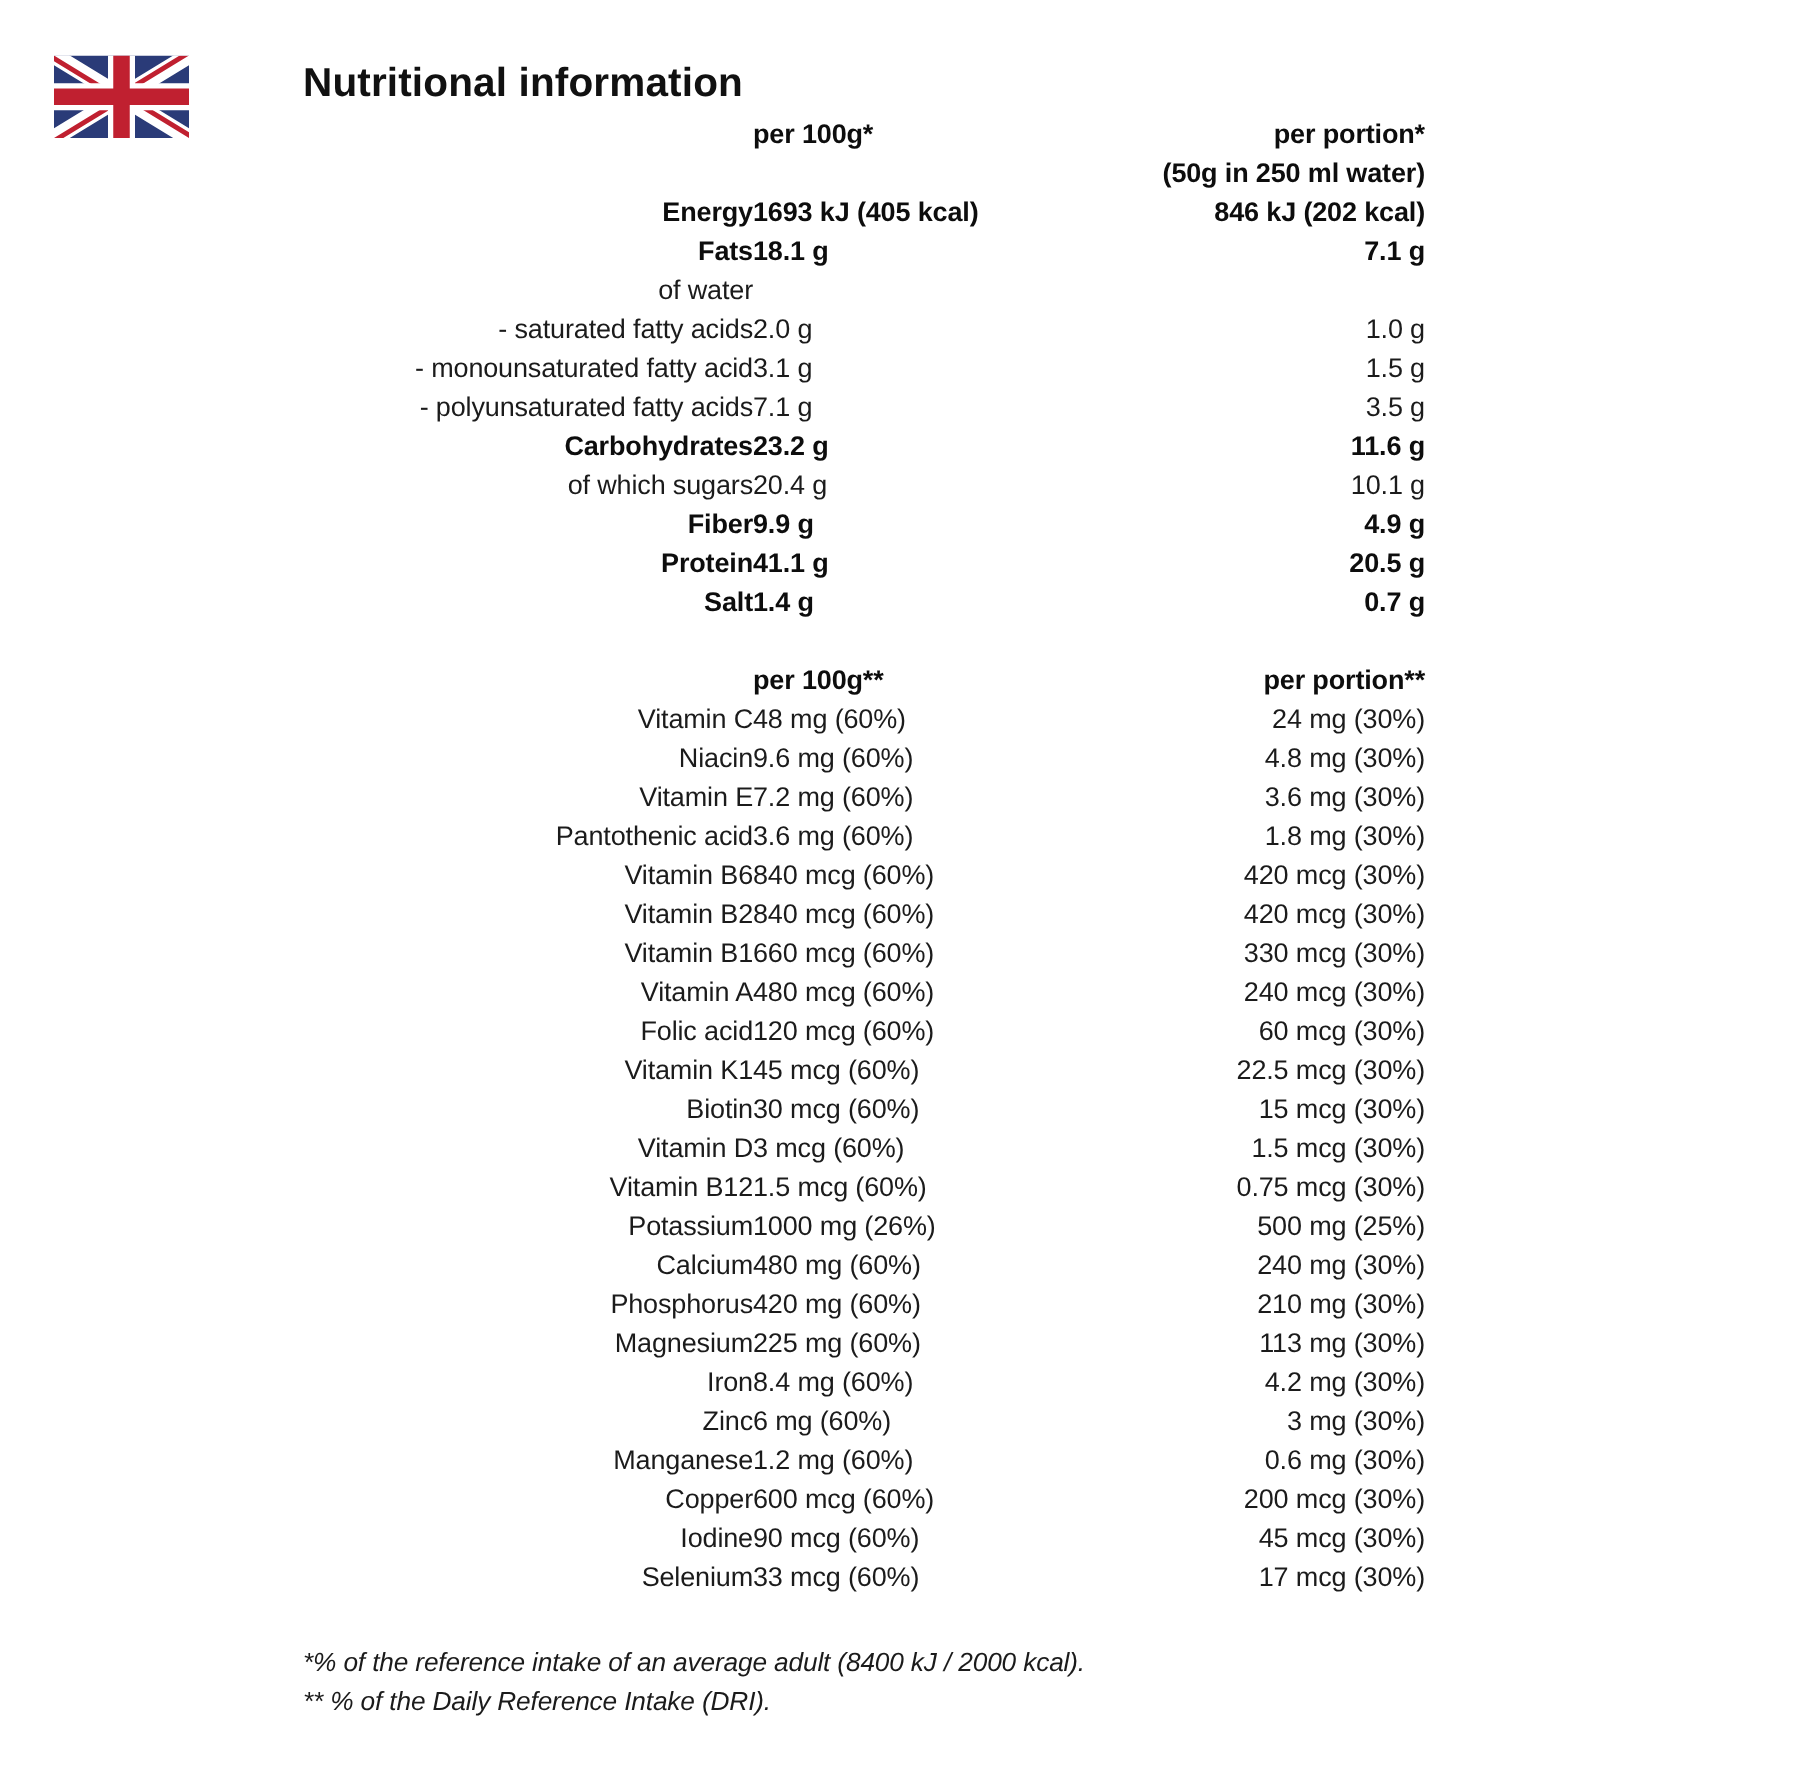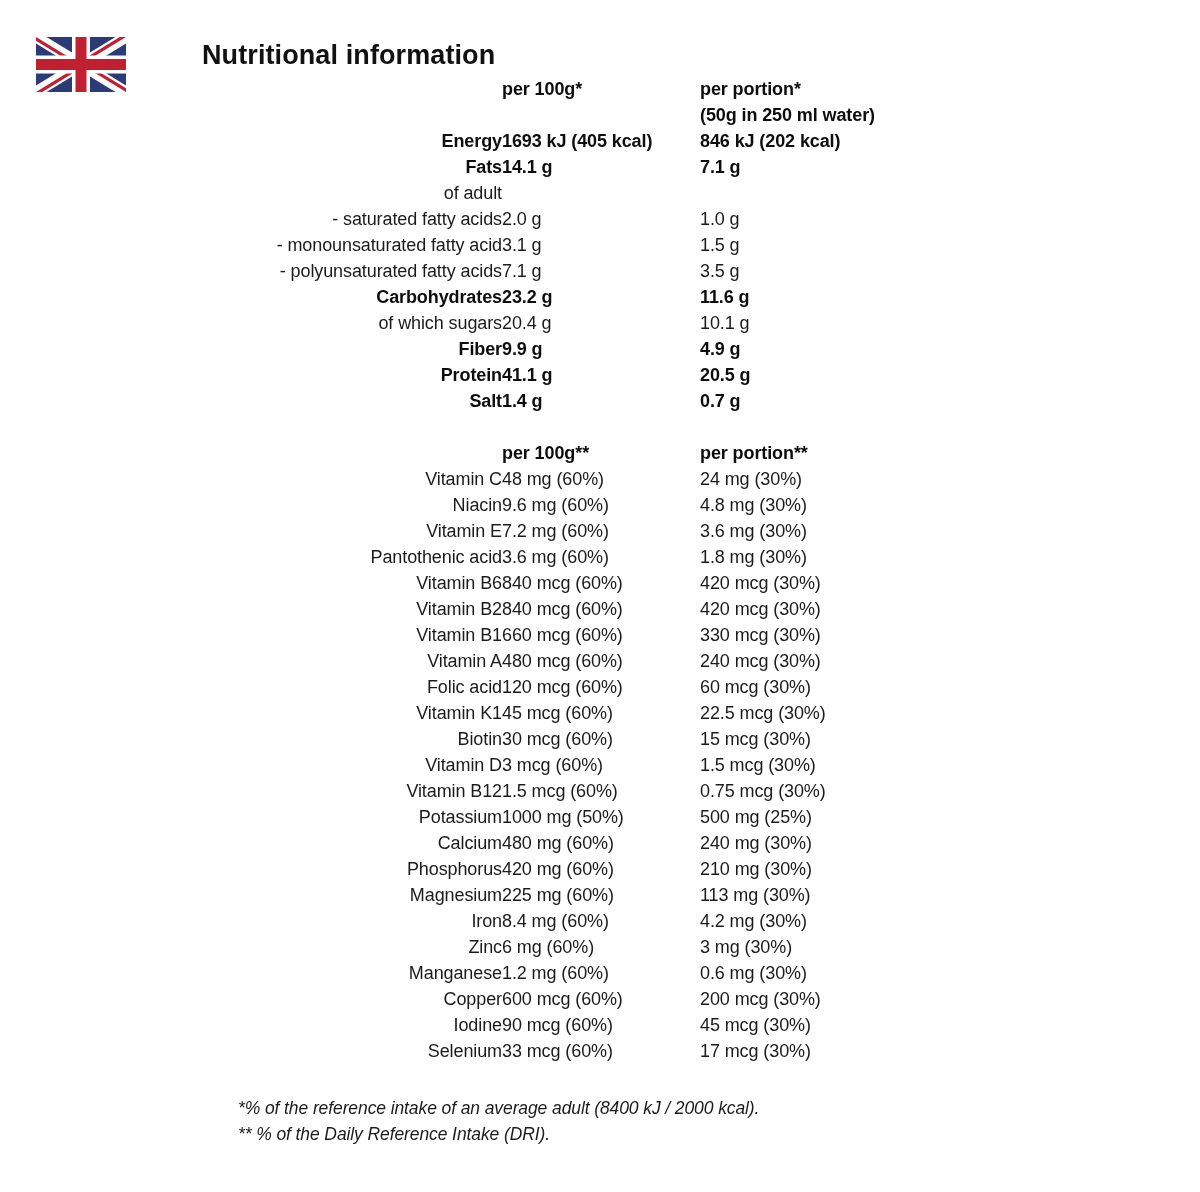--- a/index.html
+++ b/index.html
@@ -36,26 +36,26 @@
   }
   .trow {
     display: flex;
     align-items: baseline;
     line-height: 26px;
     font-size: 18px;
     letter-spacing: -0.1px;
   }
   .trow .c-label { flex: 1 1 auto; text-align: right; white-space: nowrap; }
   .trow .c-100   { flex: 0 0 198px; text-align: left; white-space: nowrap; }
-  .trow .c-port  { flex: 0 0 250px; white-space: nowrap; }
+  .trow .c-port  { flex: 0 0 250px; text-align: right; white-space: nowrap; }
   .trow.bold { font-weight: bold; color: #0d0d0d; }
   .trow.indent .c-label { padding-left: 19px; }
   .hdr { font-weight: bold; color: #0d0d0d; }
   .spacer-row { height: 26px; }
-  .footnotes { margin-top: 31px; margin-left: 36px; }
+  .footnotes { margin-top: 31px; }
   .footnote {
     font-style: italic;
     font-size: 17.5px;
     line-height: 26px;
     color: #1b1b1b;
     letter-spacing: -0.1px;
   }
 </style>
 </head>
 <body>
@@ -90,25 +90,25 @@
         <div class="c-100"></div>
         <div class="c-port hdr">(50g in 250 ml water)</div>
       </div>
       <div class="trow bold">
         <div class="c-label">Energy</div>
         <div class="c-100">1693 kJ (405 kcal)</div>
         <div class="c-port">846 kJ (202 kcal)</div>
       </div>
         <div class="trow bold">
         <div class="c-label">Fats</div>
-        <div class="c-100">14.1 g</div>
+        <div class="c-100">18.1 g</div>
         <div class="c-port">7.1 g</div>
       </div>
         <div class="trow indent">
-        <div class="c-label">of adult</div>
+        <div class="c-label">of water</div>
         <div class="c-100"></div>
         <div class="c-port"></div>
       </div>
         <div class="trow indent">
         <div class="c-label">- saturated fatty acids</div>
         <div class="c-100">2.0 g</div>
         <div class="c-port">1.0 g</div>
       </div>
         <div class="trow indent">
         <div class="c-label">- monounsaturated fatty acid</div>
@@ -215,21 +215,21 @@
         <div class="c-100">3 mcg (60%)</div>
         <div class="c-port">1.5 mcg (30%)</div>
       </div>
         <div class="trow">
         <div class="c-label">Vitamin B12</div>
         <div class="c-100">1.5 mcg (60%)</div>
         <div class="c-port">0.75 mcg (30%)</div>
       </div>
         <div class="trow">
         <div class="c-label">Potassium</div>
-        <div class="c-100">1000 mg (50%)</div>
+        <div class="c-100">1000 mg (26%)</div>
         <div class="c-port">500 mg (25%)</div>
       </div>
         <div class="trow">
         <div class="c-label">Calcium</div>
         <div class="c-100">480 mg (60%)</div>
         <div class="c-port">240 mg (30%)</div>
       </div>
         <div class="trow">
         <div class="c-label">Phosphorus</div>
         <div class="c-100">420 mg (60%)</div>

